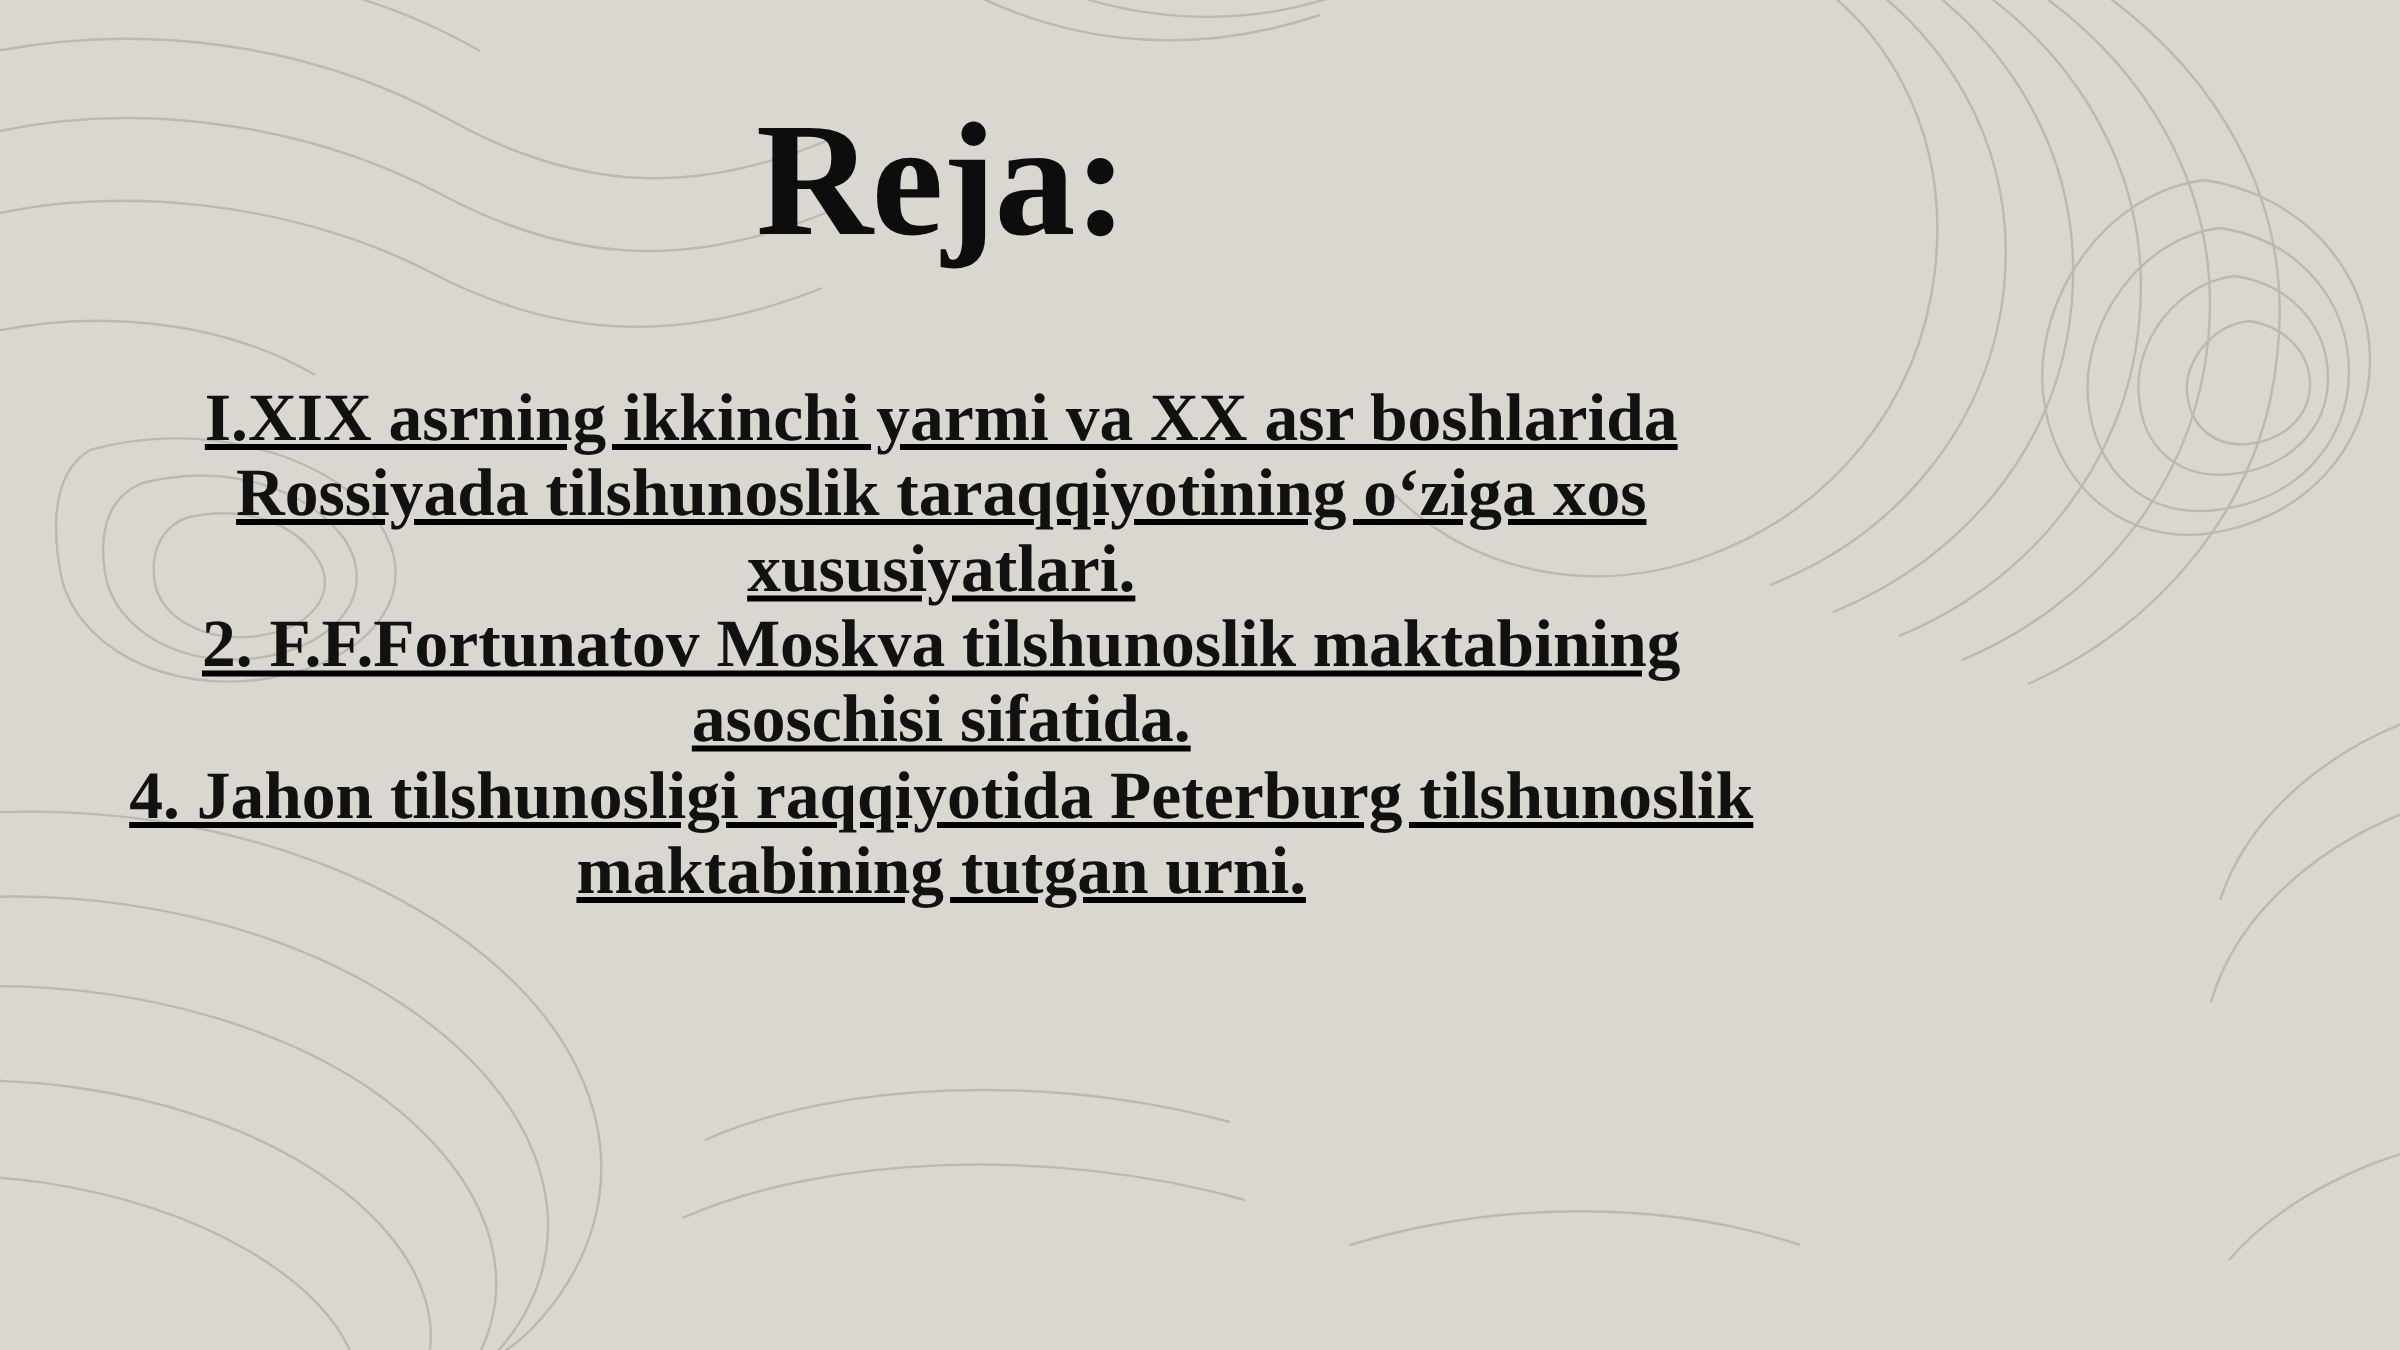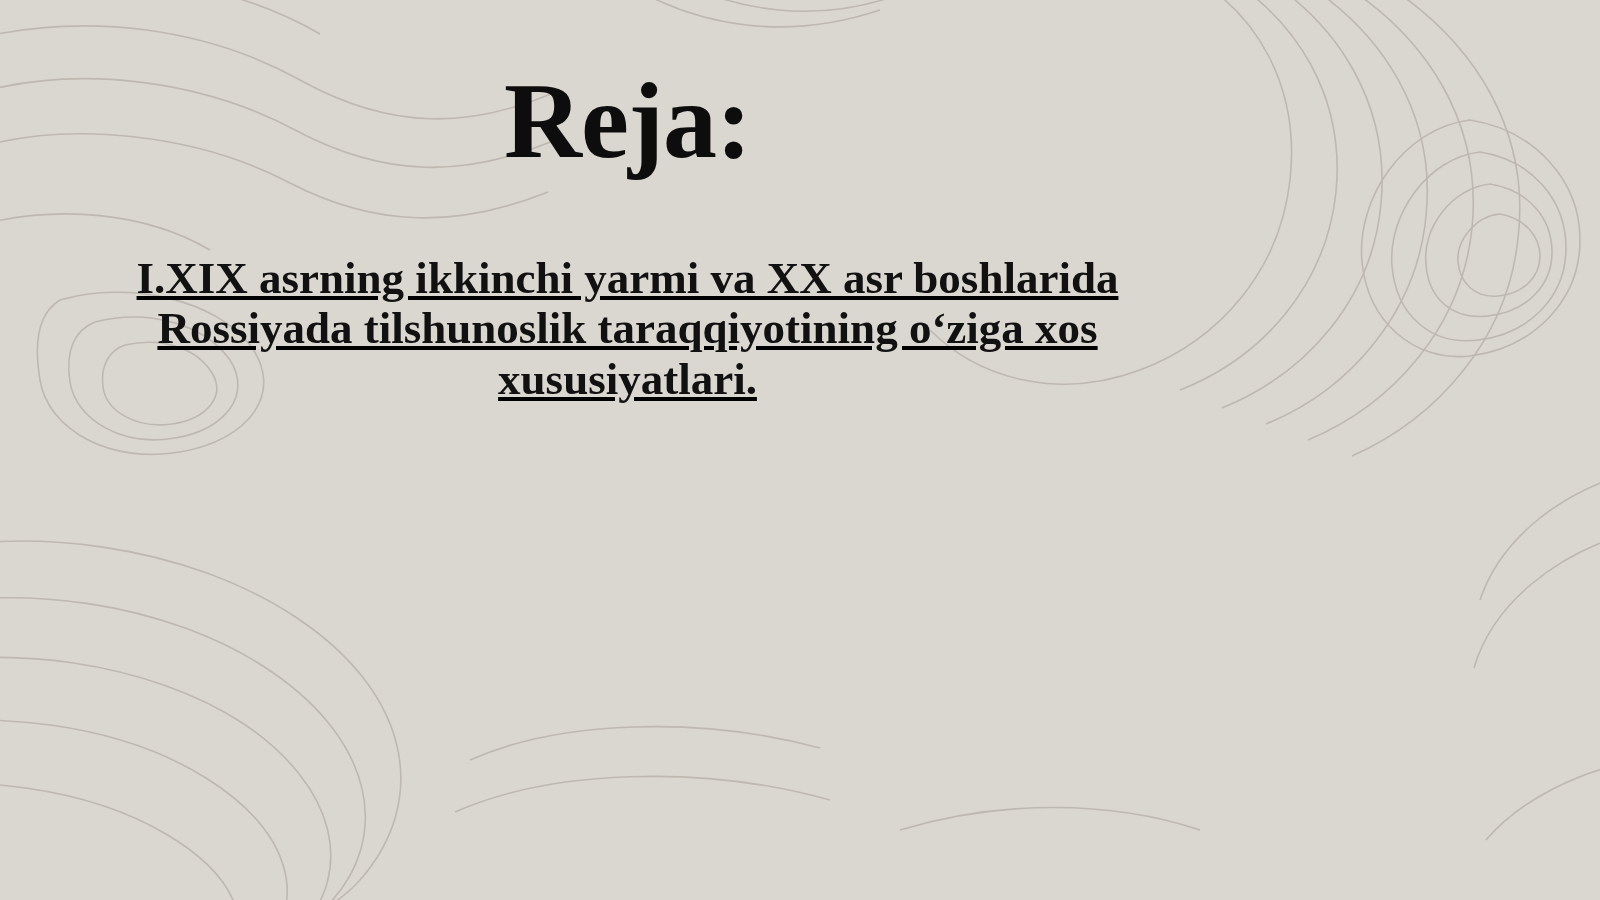--- a/index.html
+++ b/index.html
@@ -114,16 +114,18 @@
       <path d="M 620 -20 C 700 30, 790 40, 880 10"></path>
       <path d="M 660 -30 C 730 14, 820 24, 900 -6"></path>
     </g>
   </svg>
 
   <div class="content">
     <h1 class="slide-title">Reja:</h1>
 
     <ul class="agenda">
       <li class="agenda-item">I.XIX asrning ikkinchi yarmi va XX asr boshlarida Rossiyada tilshunoslik taraqqiyotining o‘ziga xos xususiyatlari.</li>
+      <li class="agenda-item">2. F.F.Fortunatov Moskva tilshunoslik maktabining asoschisi sifatida.</li>
+      <li class="agenda-item">4. Jahon tilshunosligi raqqiyotida Peterburg tilshunoslik maktabining tutgan urni.</li>
     </ul>
   </div>
 
 </div>
 
 </body></html>

